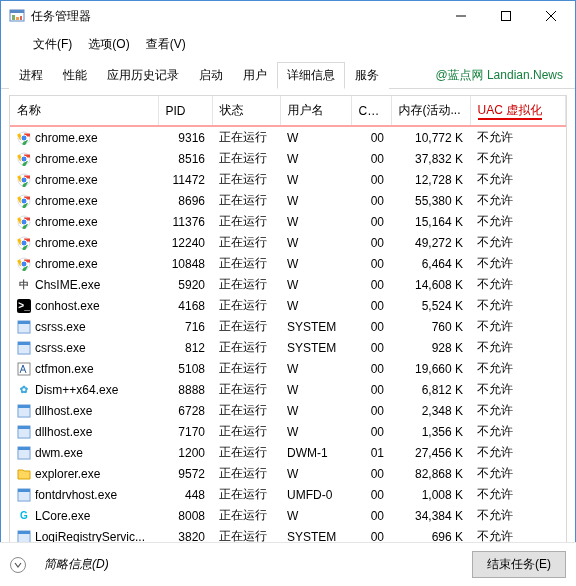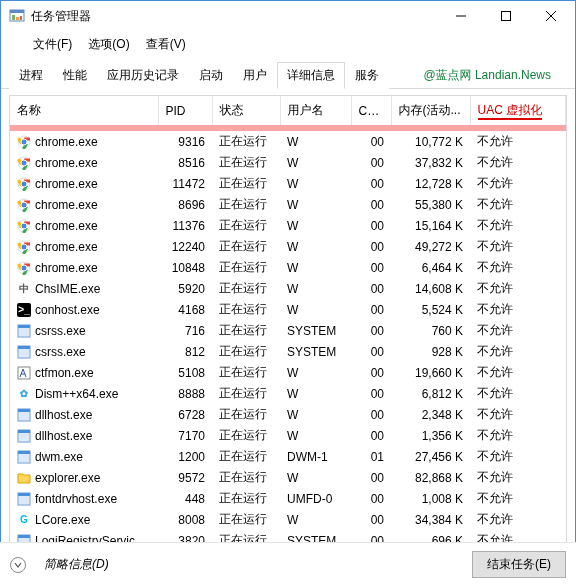--- a/index.html
+++ b/index.html
@@ -3,28 +3,28 @@
 <meta charset="utf-8">
 <style>
 * { box-sizing: border-box; margin: 0; padding: 0; }
 body { font-family: "Microsoft YaHei", "Segoe UI", sans-serif; font-size: 12px; background: #fff; color: #000; width: 576px; height: 586px; overflow: hidden; border: 1px solid #4a8cd4; }
 .titlebar { height: 30px; display: flex; align-items: center; padding: 0 2px 0 8px; background: #fff; }
 .titlebar .app-icon { width: 16px; height: 16px; margin-right: 6px; }
 .titlebar .title { flex: 1; font-size: 12px; }
 .titlebar .wbtn { width: 45px; height: 28px; display: flex; align-items: center; justify-content: center; cursor: pointer; }
 .menubar { display: flex; padding: 2px 8px; gap: 2px; margin-left: 17px; }
 .menubar .mitem { padding: 3px 7px; cursor: pointer; font-size: 12px; }
-.tabs-row { display: flex; align-items: center; padding: 4px 20px 0 8px; border-bottom: 1px solid #d9d9d9; }
+.tabs-row { display: flex; align-items: center; padding: 4px 8px 0 8px; border-bottom: 1px solid #d9d9d9; }
 .tabs { display: flex; flex: 1; }
 .tab { padding: 4px 9px; border: 1px solid transparent; border-bottom: none; cursor: pointer; font-size: 12px; background: #fff; margin-bottom: -1px; }
 .tab.active { border-color: #d9d9d9; border-bottom: 1px solid #fff; }
 .watermark { font-size: 12px; color: #15803d; padding-right:4px; }
 .table-area { height: 470px; overflow: hidden; border: 1px solid #d9d9d9; margin: 6px 8px 0 8px; }
 table { width: 100%; border-collapse: collapse; table-layout: fixed; }
-thead th { text-align: left; font-weight: normal; padding: 6px 7px; border-right: 1px solid #e5e5e5; border-bottom: 6px solid #fca5a5; font-size: 12px; background: #fff; position: relative; white-space: nowrap; overflow: hidden; text-overflow: ellipsis; }
+thead th { text-align: left; font-weight: normal; padding: 6px 7px; border-right: 1px solid #e5e5e5; border-bottom: 2px solid #fca5a5; font-size: 12px; background: #fff; position: relative; white-space: nowrap; overflow: hidden; text-overflow: ellipsis; }
 thead th.special { color: #c00; }
 thead th.special .underline { border-bottom: 2px solid #d00; padding-bottom: 1px; margin-top: 20px; }
 tbody td { padding: 2px 7px; font-size: 12px; white-space: nowrap; overflow: hidden; text-overflow: ellipsis; height: 21px; }
 .pname { display: flex; align-items: center; gap: 4px; }
 .picon { width: 14px; height: 14px; flex-shrink: 0; display: inline-flex; align-items: center; justify-content: center; font-size: 10px; border-radius: 2px; }
 .num { text-align: right; }
 .footer { position: absolute; bottom: 0; left: 0; right: 0; padding: 8px 10px; border-top: 1px solid #e5e5e5; display: flex; align-items: center; background: #fff; }
 .footer .brief { display: flex; align-items: center; gap: 18px; cursor: pointer; font-style: italic; }
 .footer .chev { width: 16px; height: 16px; border: 1px solid #888; border-radius: 50%; display: flex; align-items: center; justify-content: center; }
 .footer .spacer { flex: 1; }

